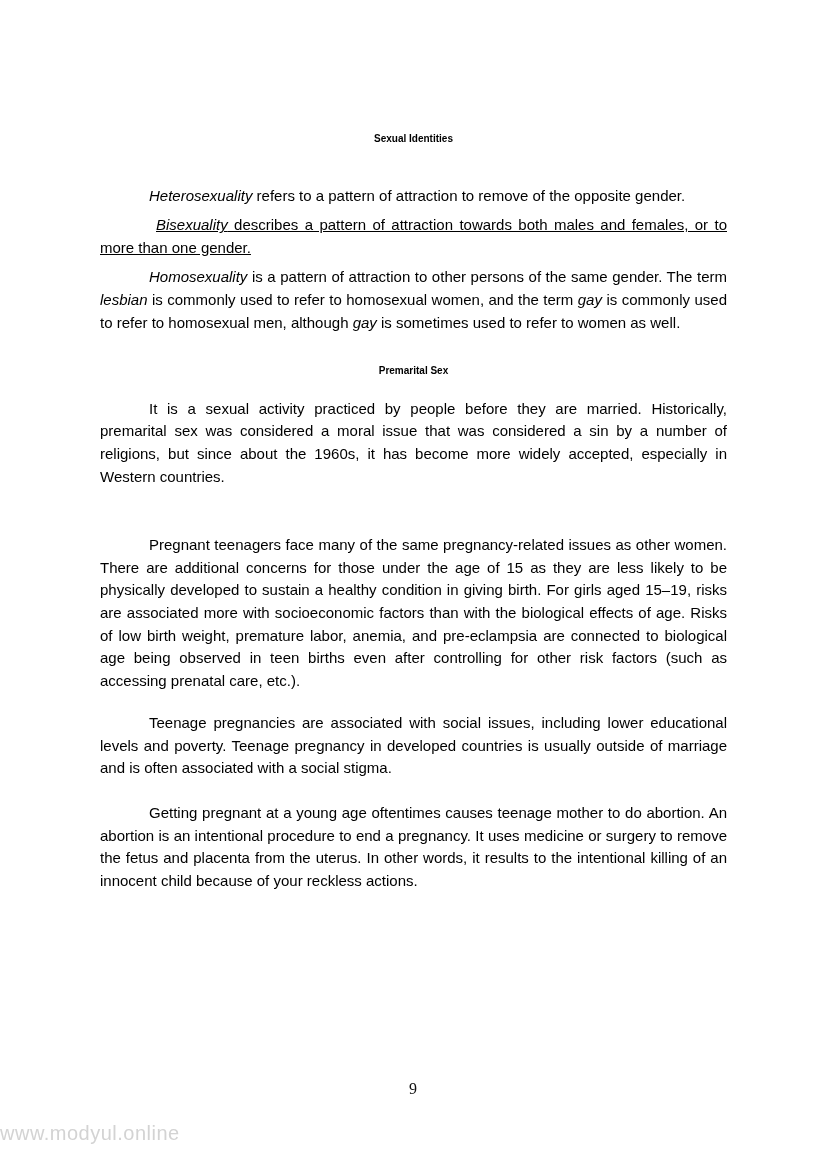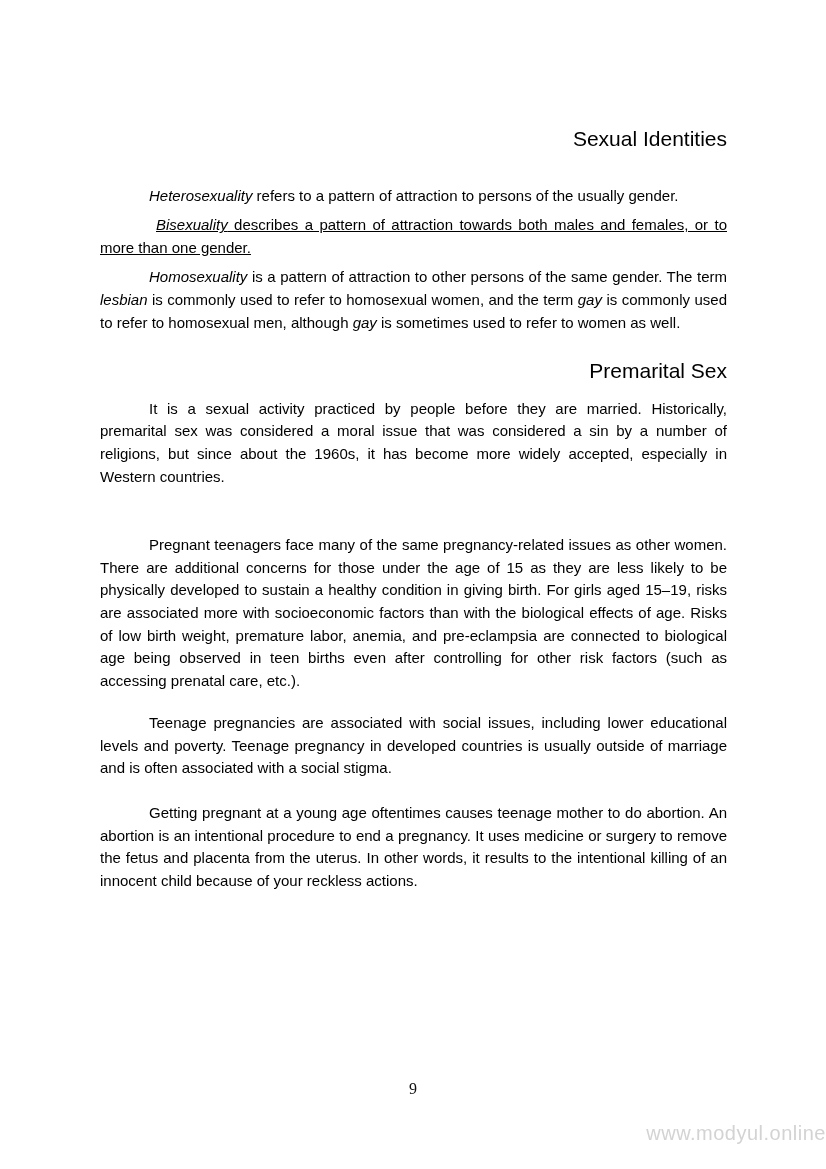--- a/index.html
+++ b/index.html
@@ -19,25 +19,25 @@
   .content {
     position: absolute;
     top: 0;
     left: 100px;
     width: 627px;
     padding-top: 128px;
     font-size: 15px;
     line-height: 22.6px;
   }
   .section-heading {
-    font-size: 21px;
-    font-weight: normal;
+    font-size: 10px;
+    font-weight: bold;
     margin: 0 0 34px 0;
     line-height: 22.6px;
-    text-align: right;
+    text-align: center;
   }
   .section-heading.second {
     margin-top: 26px;
     margin-bottom: 15px;
   }
   .para {
     margin: 0 0 7px 0;
     text-align: justify;
     text-indent: 49px;
   }
@@ -55,36 +55,36 @@
     font-family: "Liberation Serif", "DejaVu Serif", serif;
     font-size: 16px;
     line-height: 18px;
     color: #111111;
   }
   .watermark {
     position: absolute;
     top: 1121px;
     left: 0;
     width: 100%;
-    text-align: right;
+    text-align: left;
     font-size: 20px;
     line-height: 24px;
     color: #d3d3d3;
     letter-spacing: 0.5px;
   }
 </style>
 </head>
 <body>
 
 <div class="page">
   <div class="content">
 
     <div class="section-heading">Sexual Identities</div>
 
-    <p class="para"><span class="it">Heterosexuality</span><span> refers to a pattern of attraction to persons of the usually gender.</span></p>
+    <p class="para"><span class="it">Heterosexuality</span><span> refers to a pattern of attraction to remove of the opposite gender.</span></p>
 
     <p class="para indent-lg"><span class="it">Bisexuality</span><span> describes a pattern of attraction towards both males and females, or to more than one gender.</span></p>
 
     <p class="para"><span class="it">Homosexuality</span><span> is a pattern of attraction to other persons of the same gender. The term </span><span class="it">lesbian</span><span> is commonly used to refer to homosexual women, and the term </span><span class="it">gay</span><span> is commonly used to refer to homosexual men, although </span><span class="it">gay</span><span> is sometimes used to refer to women as well.</span></p>
 
 
     <div class="section-heading second">Premarital Sex</div>
 
     <p class="para"><span>It is a sexual activity practiced by people before they are married. Historically, premarital sex was considered a moral issue that was considered a sin by a number of religions, but since about the 1960s, it has become more widely accepted, especially in Western countries.</span></p>
 

